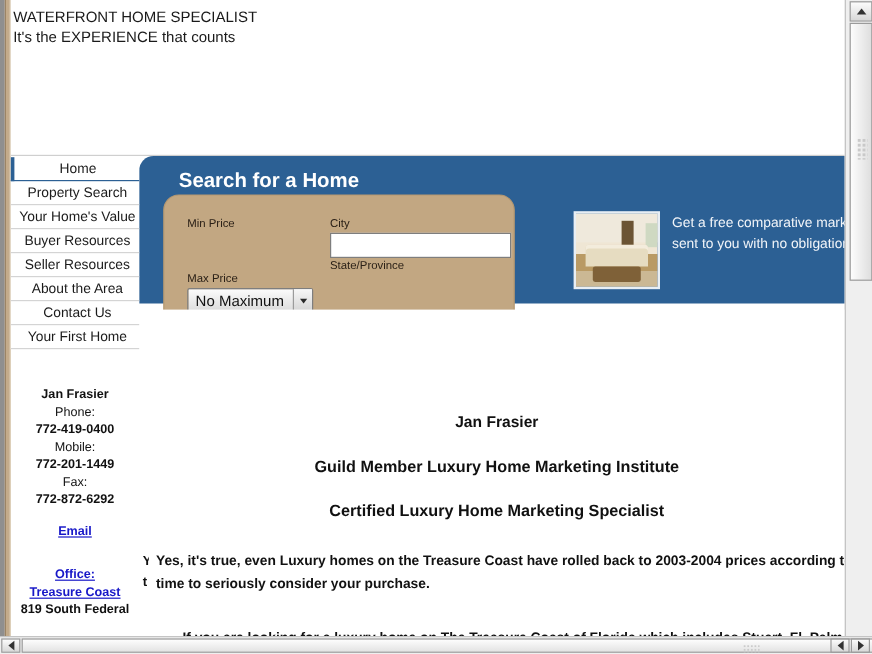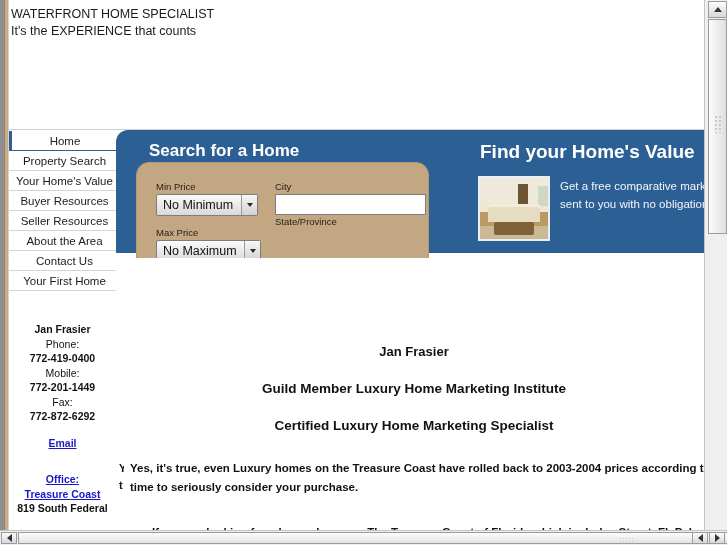--- a/index.html
+++ b/index.html
@@ -365,41 +365,36 @@
     <div class="left-gutter"></div>
     <div class="left-stripe"></div>
 
     <div id="header">
       <div id="site-title">WATERFRONT HOME SPECIALIST</div>
       <div id="site-tagline">It's the EXPERIENCE that counts</div>
     </div>
 
     <div id="banner">
       <div id="banner-title">Search for a Home</div>
-      <div id="value-title">Find your Home's Value</div>
       <div id="value-thumb">
         <div class="wall"></div>
         <div class="door"></div>
         <div class="win"></div>
         <div class="bed"></div>
         <div class="ottoman"></div>
       </div>
       <div id="value-text">
         <div>Get a free comparative market a</div>
         <div>sent to you with no obligations.</div>
       </div>
     </div>
 
     <div id="search-card">
 
       <div class="field-label" style="left:19px; top:18px;">Min Price</div>
-      <div class="sel" style="left:19px; top:31px; width:102px;">
-        <span class="sel-val">No Minimum</span>
-        <span class="sel-arrow"></span>
-      </div>
 
       <div class="field-label" style="left:19px; top:64px;">Max Price</div>
       <div class="sel" style="left:19px; top:77px; width:105px;">
         <span class="sel-val">No Maximum</span>
         <span class="sel-arrow"></span>
       </div>
 
       <div class="field-label" style="left:138px; top:18px;">City</div>
       <input class="txt" style="left: 138px; top: 31px; width: 151px;" type="text" placeholder="">
 

